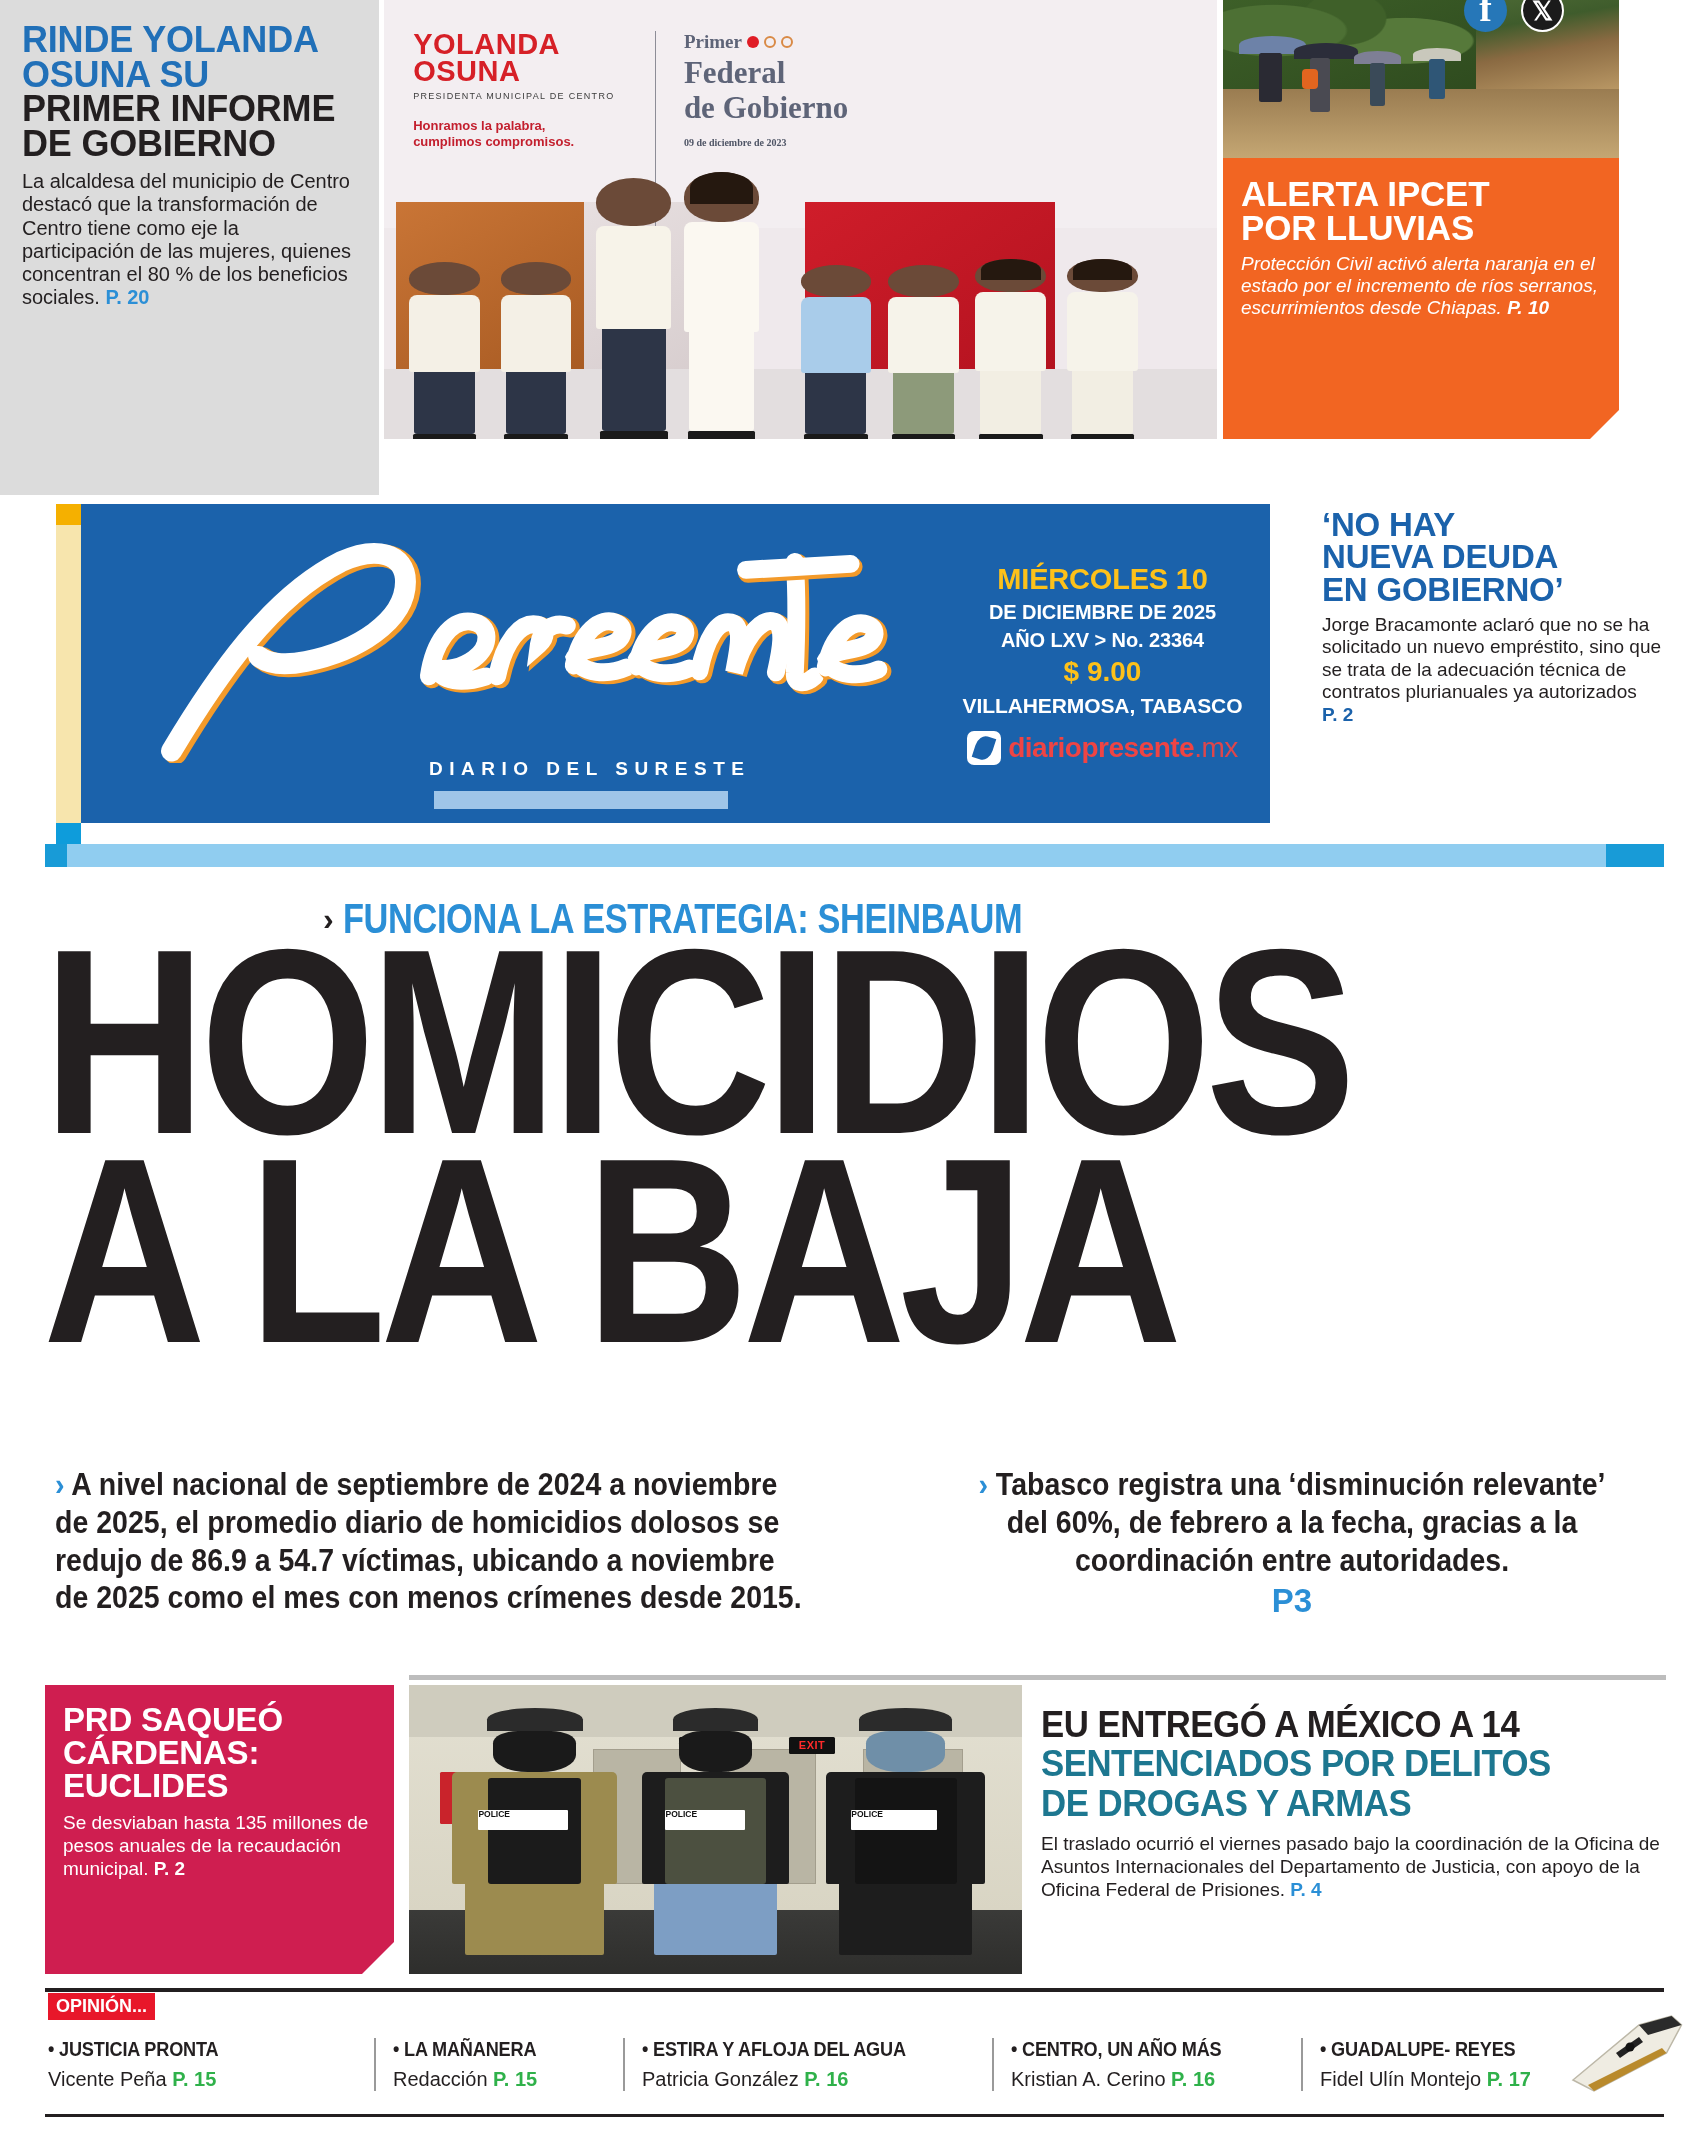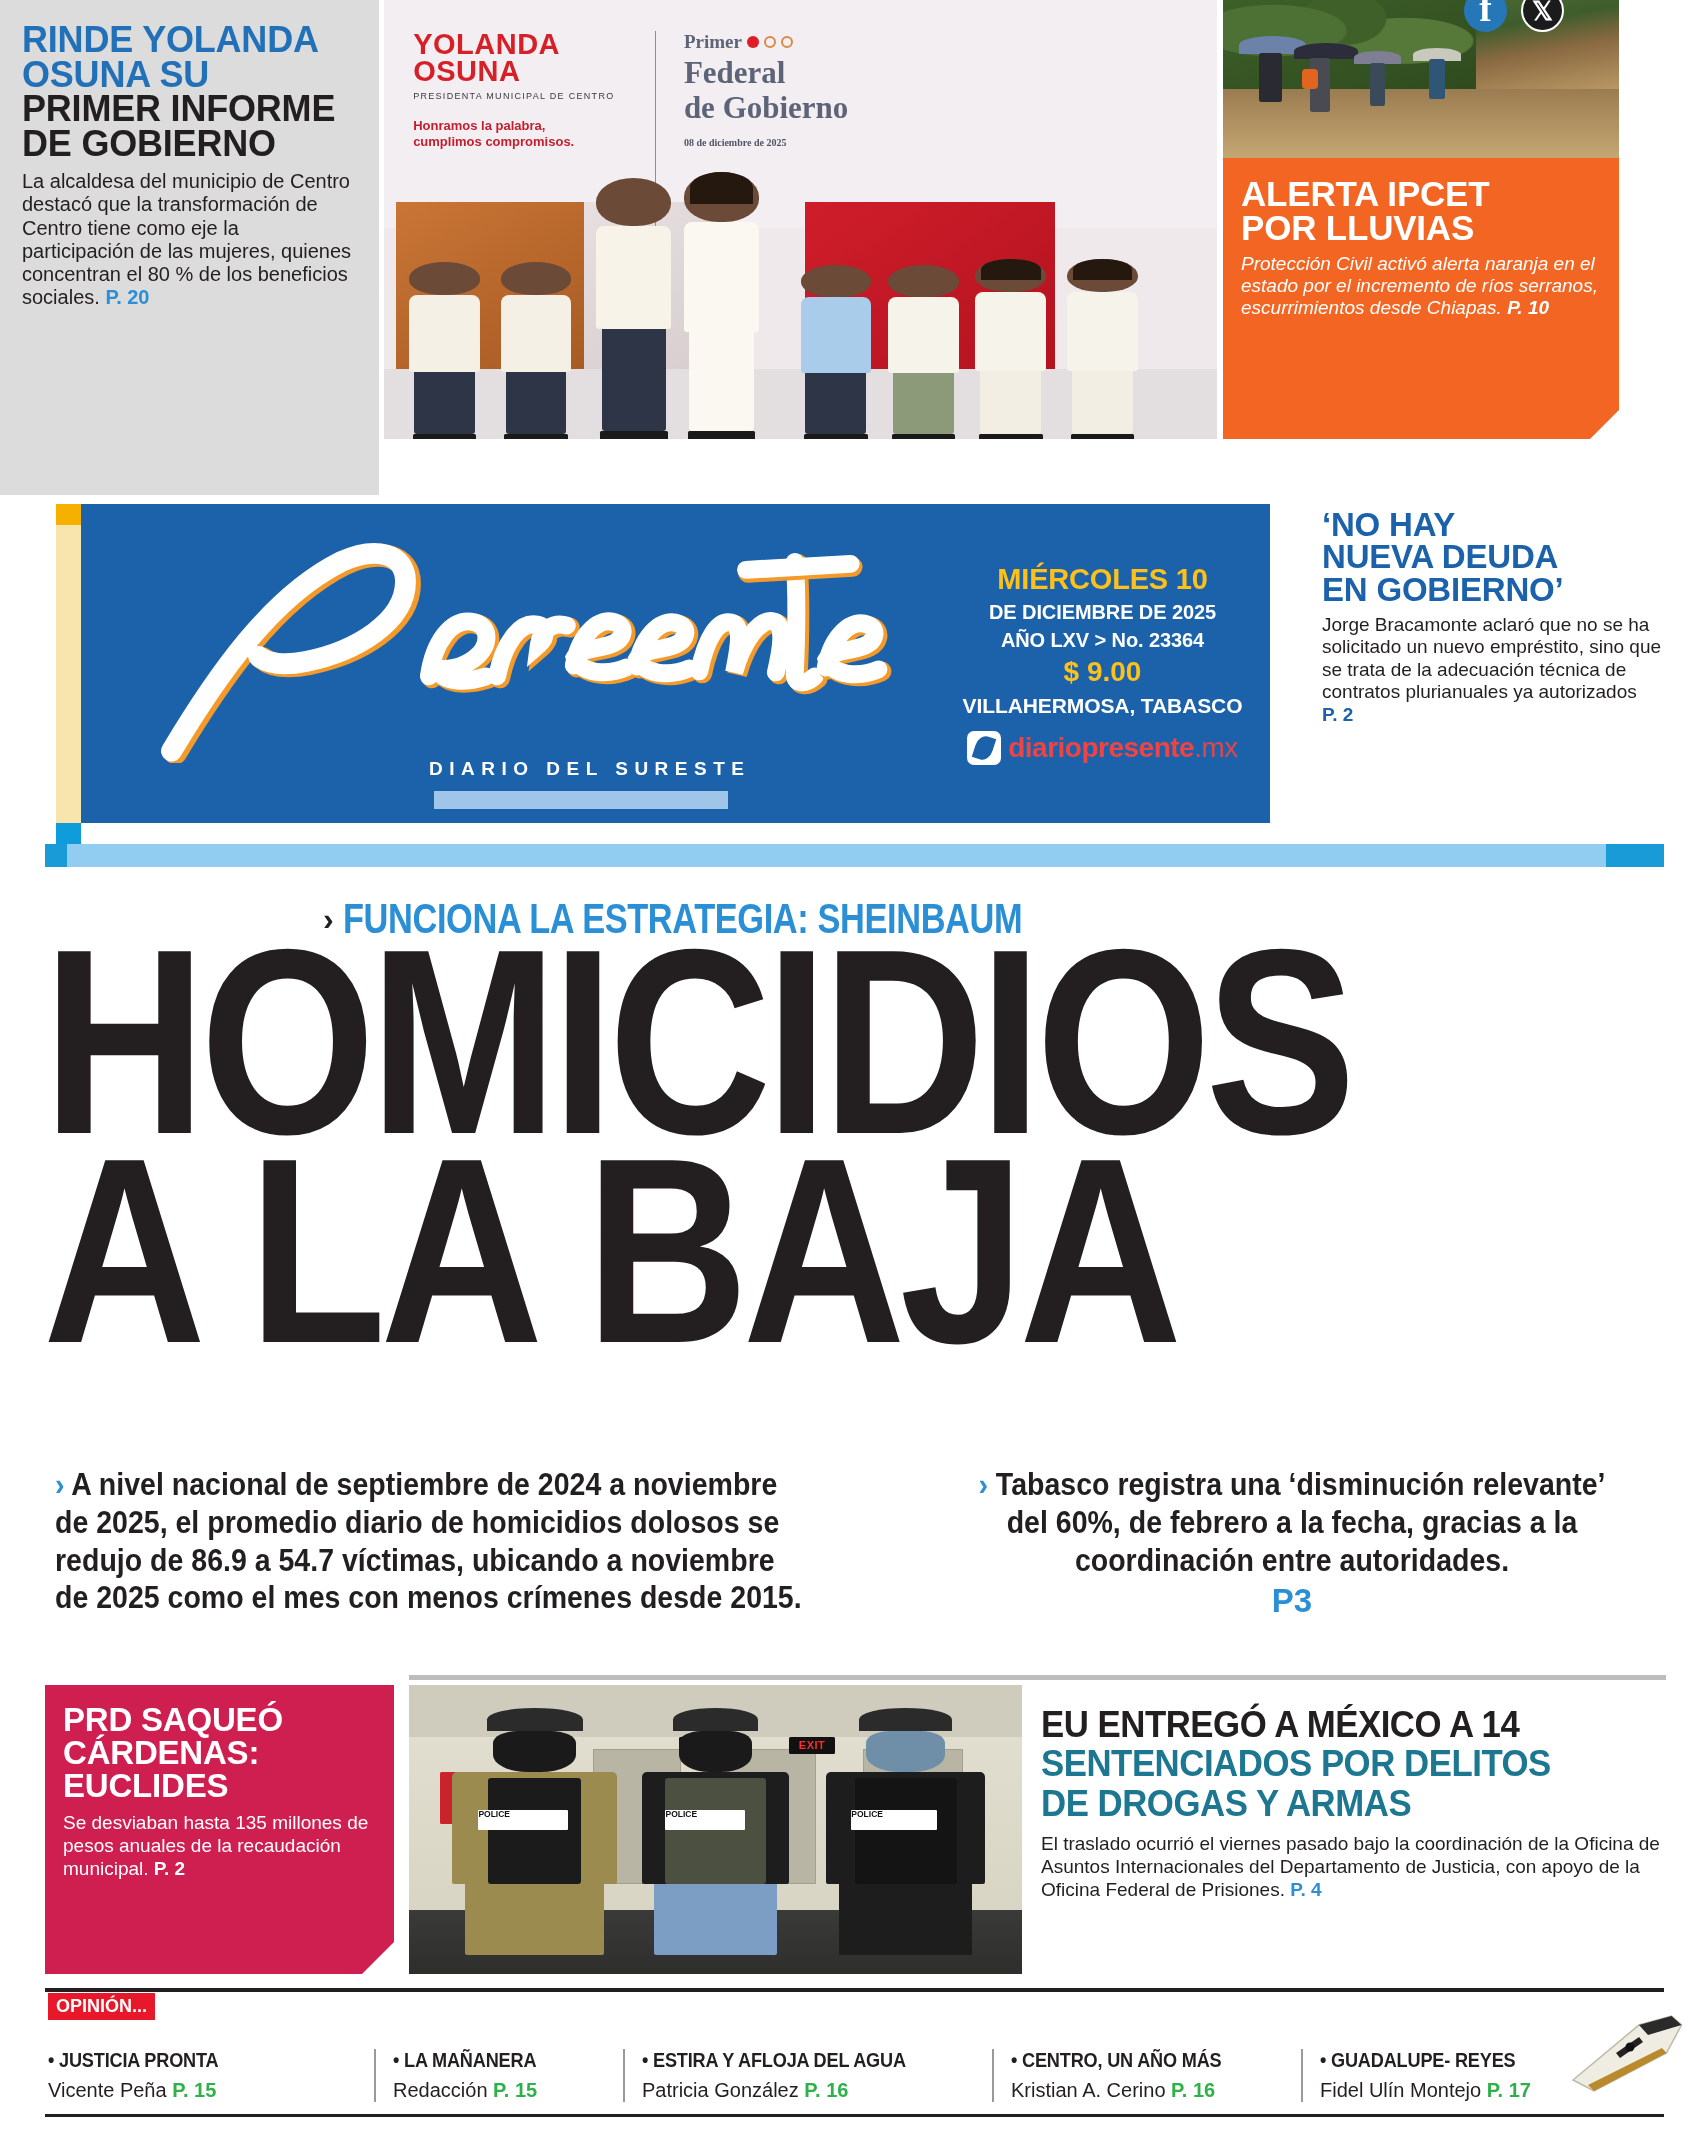--- a/index.html
+++ b/index.html
@@ -181,21 +181,21 @@
       transform:scaleX(.94);transform-origin:left top;}
   #teaser-eu .h2{font-weight:700;font-size:37px;line-height:1.02;color:#1d7790;letter-spacing:-0.5px;margin-top:2px;
       transform:scaleX(.94);transform-origin:left top;}
   #teaser-eu .body{margin-top:11px;font-size:19px;line-height:1.2;color:#231f20;}
   #teaser-eu .body .pg{color:#2b8fd6;font-weight:700;white-space:nowrap;}
 
   
   #opinion-rule{position:absolute;left:45px;top:1988px;width:1619px;height:4px;background:#231f20;}
   #opinion-tag{position:absolute;left:48px;top:1993px;background:#e8172a;color:#fff;
      font-weight:700;font-size:18px;letter-spacing:0px;padding:2.5px 8px 3.5px 8px;}
-  #opinion-bar{position:absolute;left:45px;top:2027px;width:1619px;height:75px;display:flex;align-items:flex-end;}
+  #opinion-bar{position:absolute;left:45px;top:2027px;width:1619px;height:75px;display:flex;align-items:center;}
   .op{position:relative;padding:0 17px;box-sizing:border-box;}
   .op + .op{border-left:2px solid #9a9a9a;}
   .op .t{font-weight:700;font-size:19.5px;color:#231f20;letter-spacing:-0.2px;white-space:nowrap;
      transform:scaleX(.93);transform-origin:left top;}
   .op .a{font-size:20px;color:#231f20;margin-top:7px;white-space:nowrap;}
   .op .a .pg{color:#2fb14a;font-weight:700;}
   #pen-icon{position:absolute;right:5px;top:2005px;width:140px;height:90px;}
 
   #bottom-rule{position:absolute;left:45px;top:2114px;width:1619px;height:3px;background:#231f20;}
 </style>
@@ -236,21 +236,21 @@
       <div class="ev-vline"></div>
       <div class="ev-title">
         <div class="pre">
           <span>Primer</span>
           <span class="dot d1"></span>
           <span class="dot d2"></span>
           <span class="dot d2"></span>
         </div>
         <div class="big">Federal</div>
         <div class="big">de Gobierno</div>
-        <div class="date">08 de diciembre de 2025</div>
+        <div class="date">09 de diciembre de 2023</div>
       </div>
 
       <div class="ev-people">
         <div class="pp" style="left:3%;width:8.5%;height:63%;">
           <div class="head"></div>
           <div class="torso" style="background:#f4f0e6;"></div>
           <div class="legs"></div>
             <div class="shoes"></div>
         </div>
         <div class="pp" style="left:14%;width:8.5%;height:63%;">

